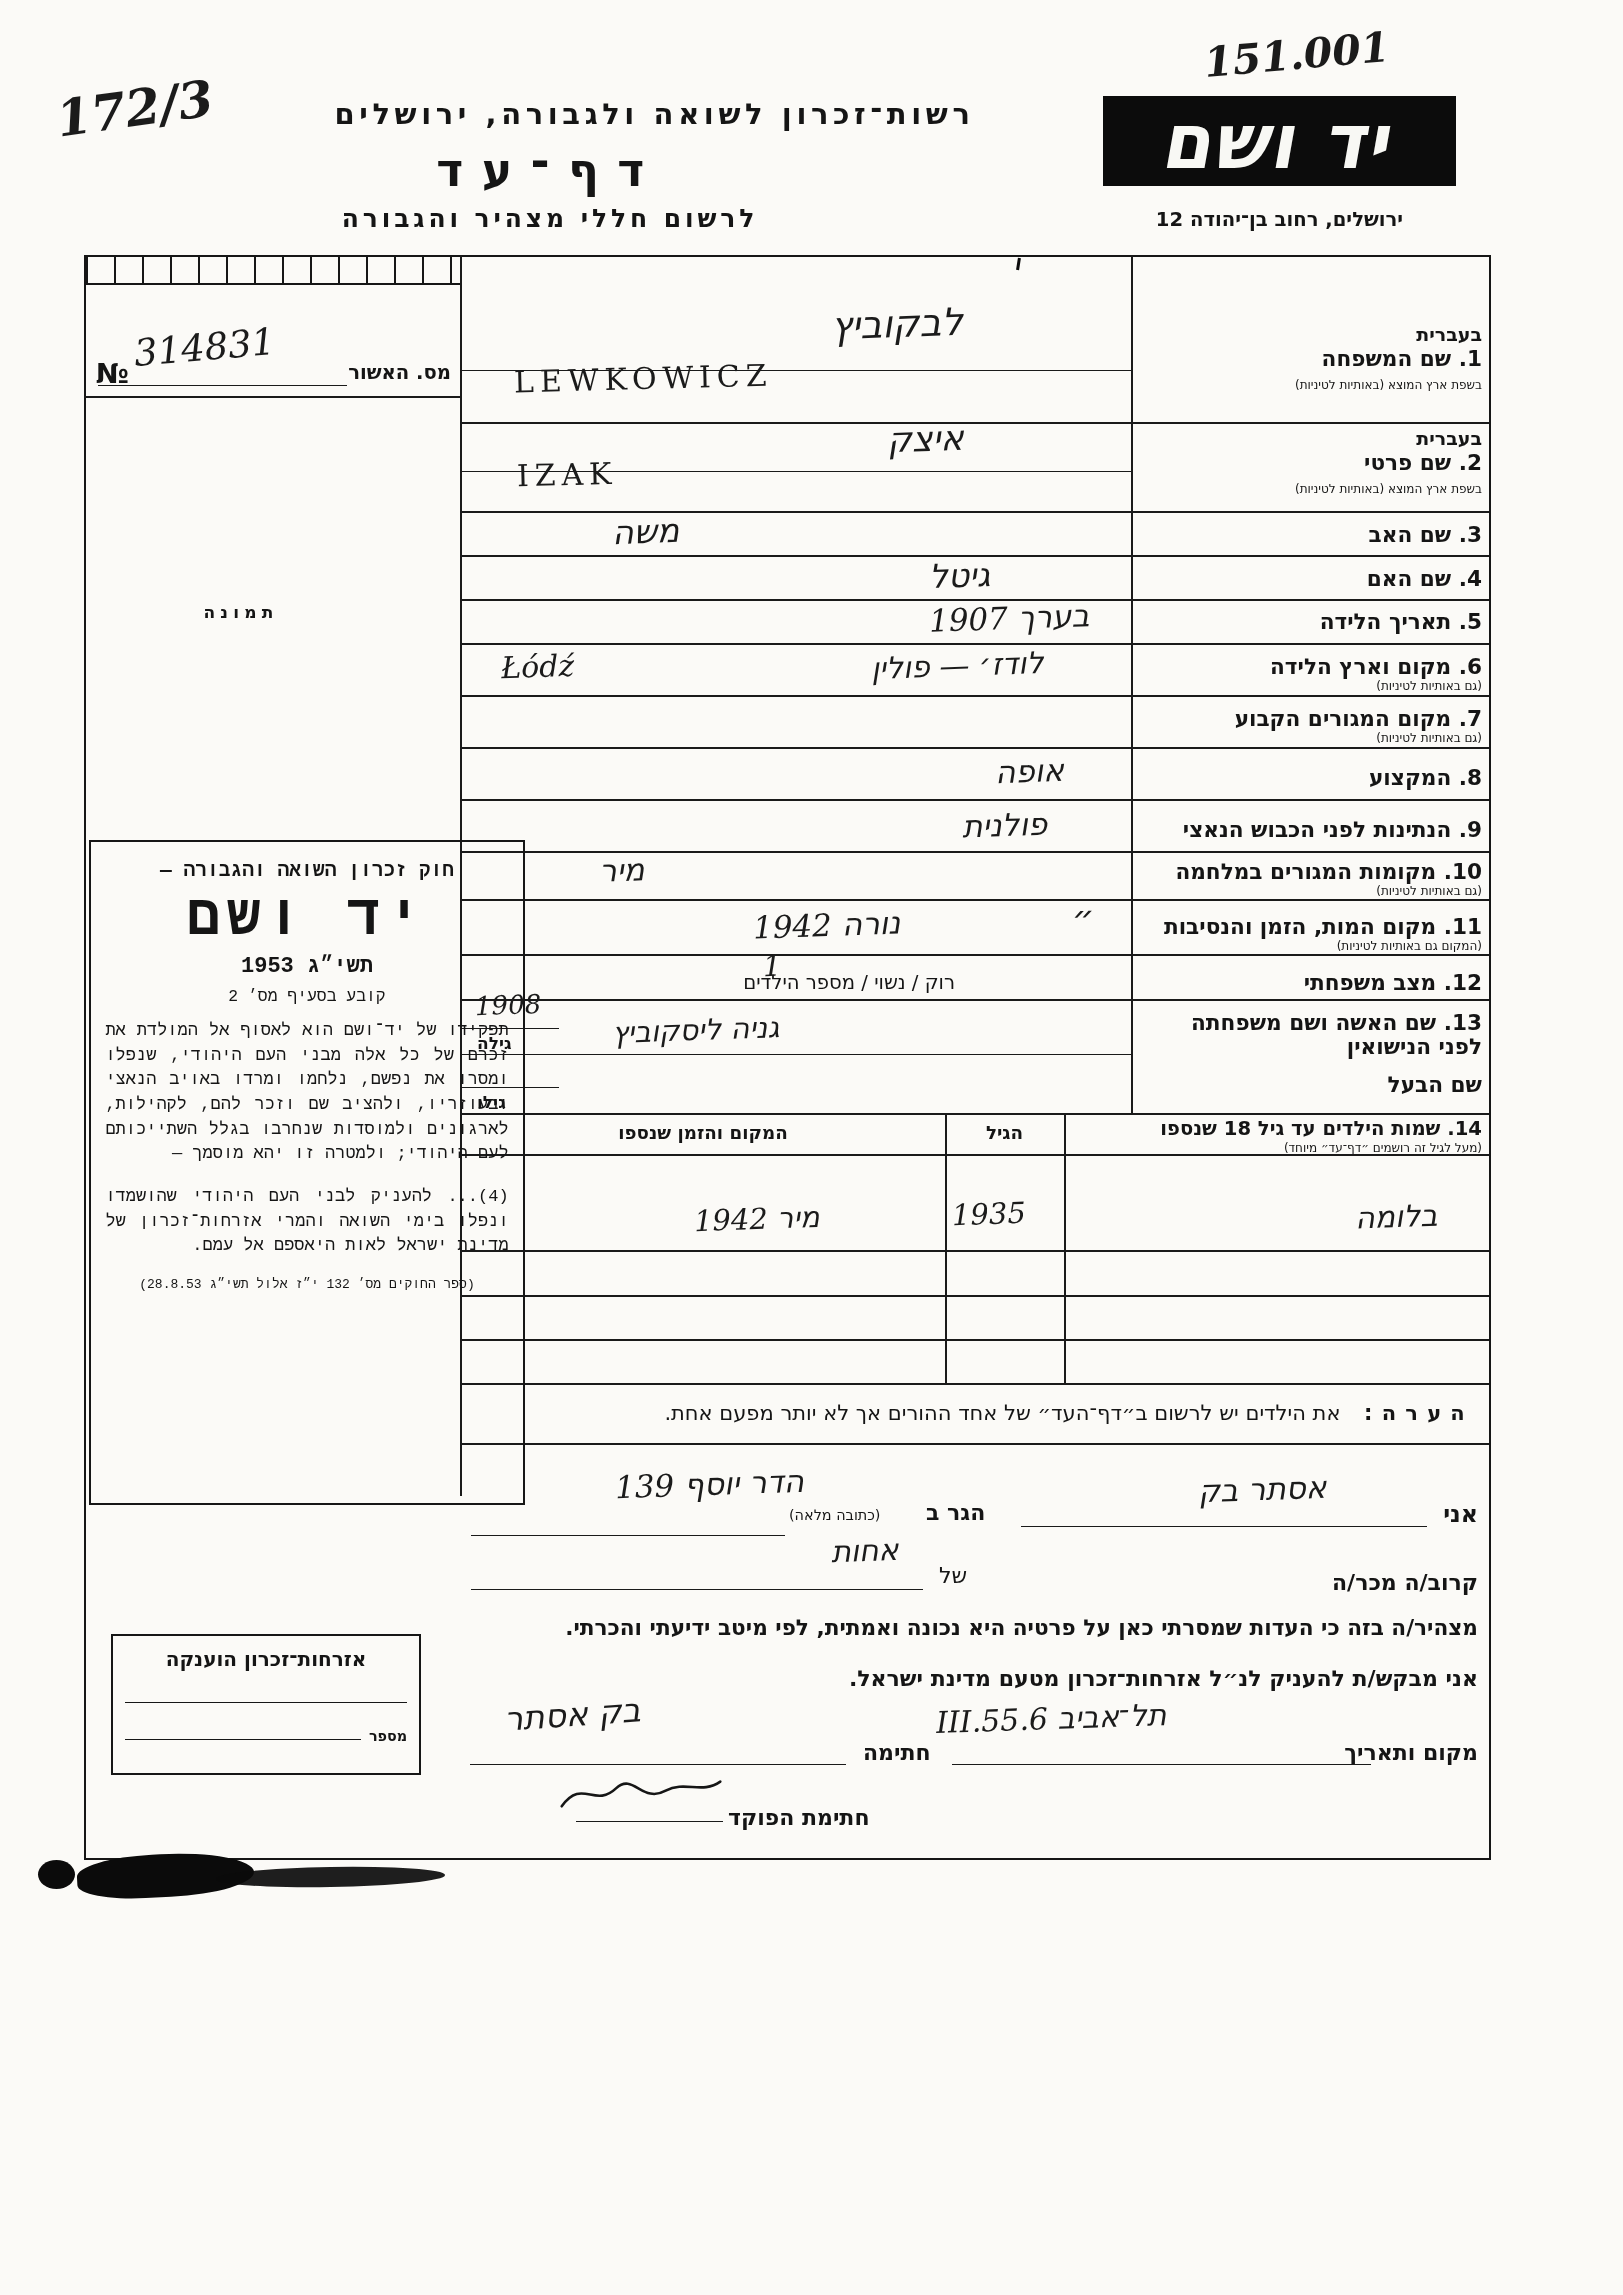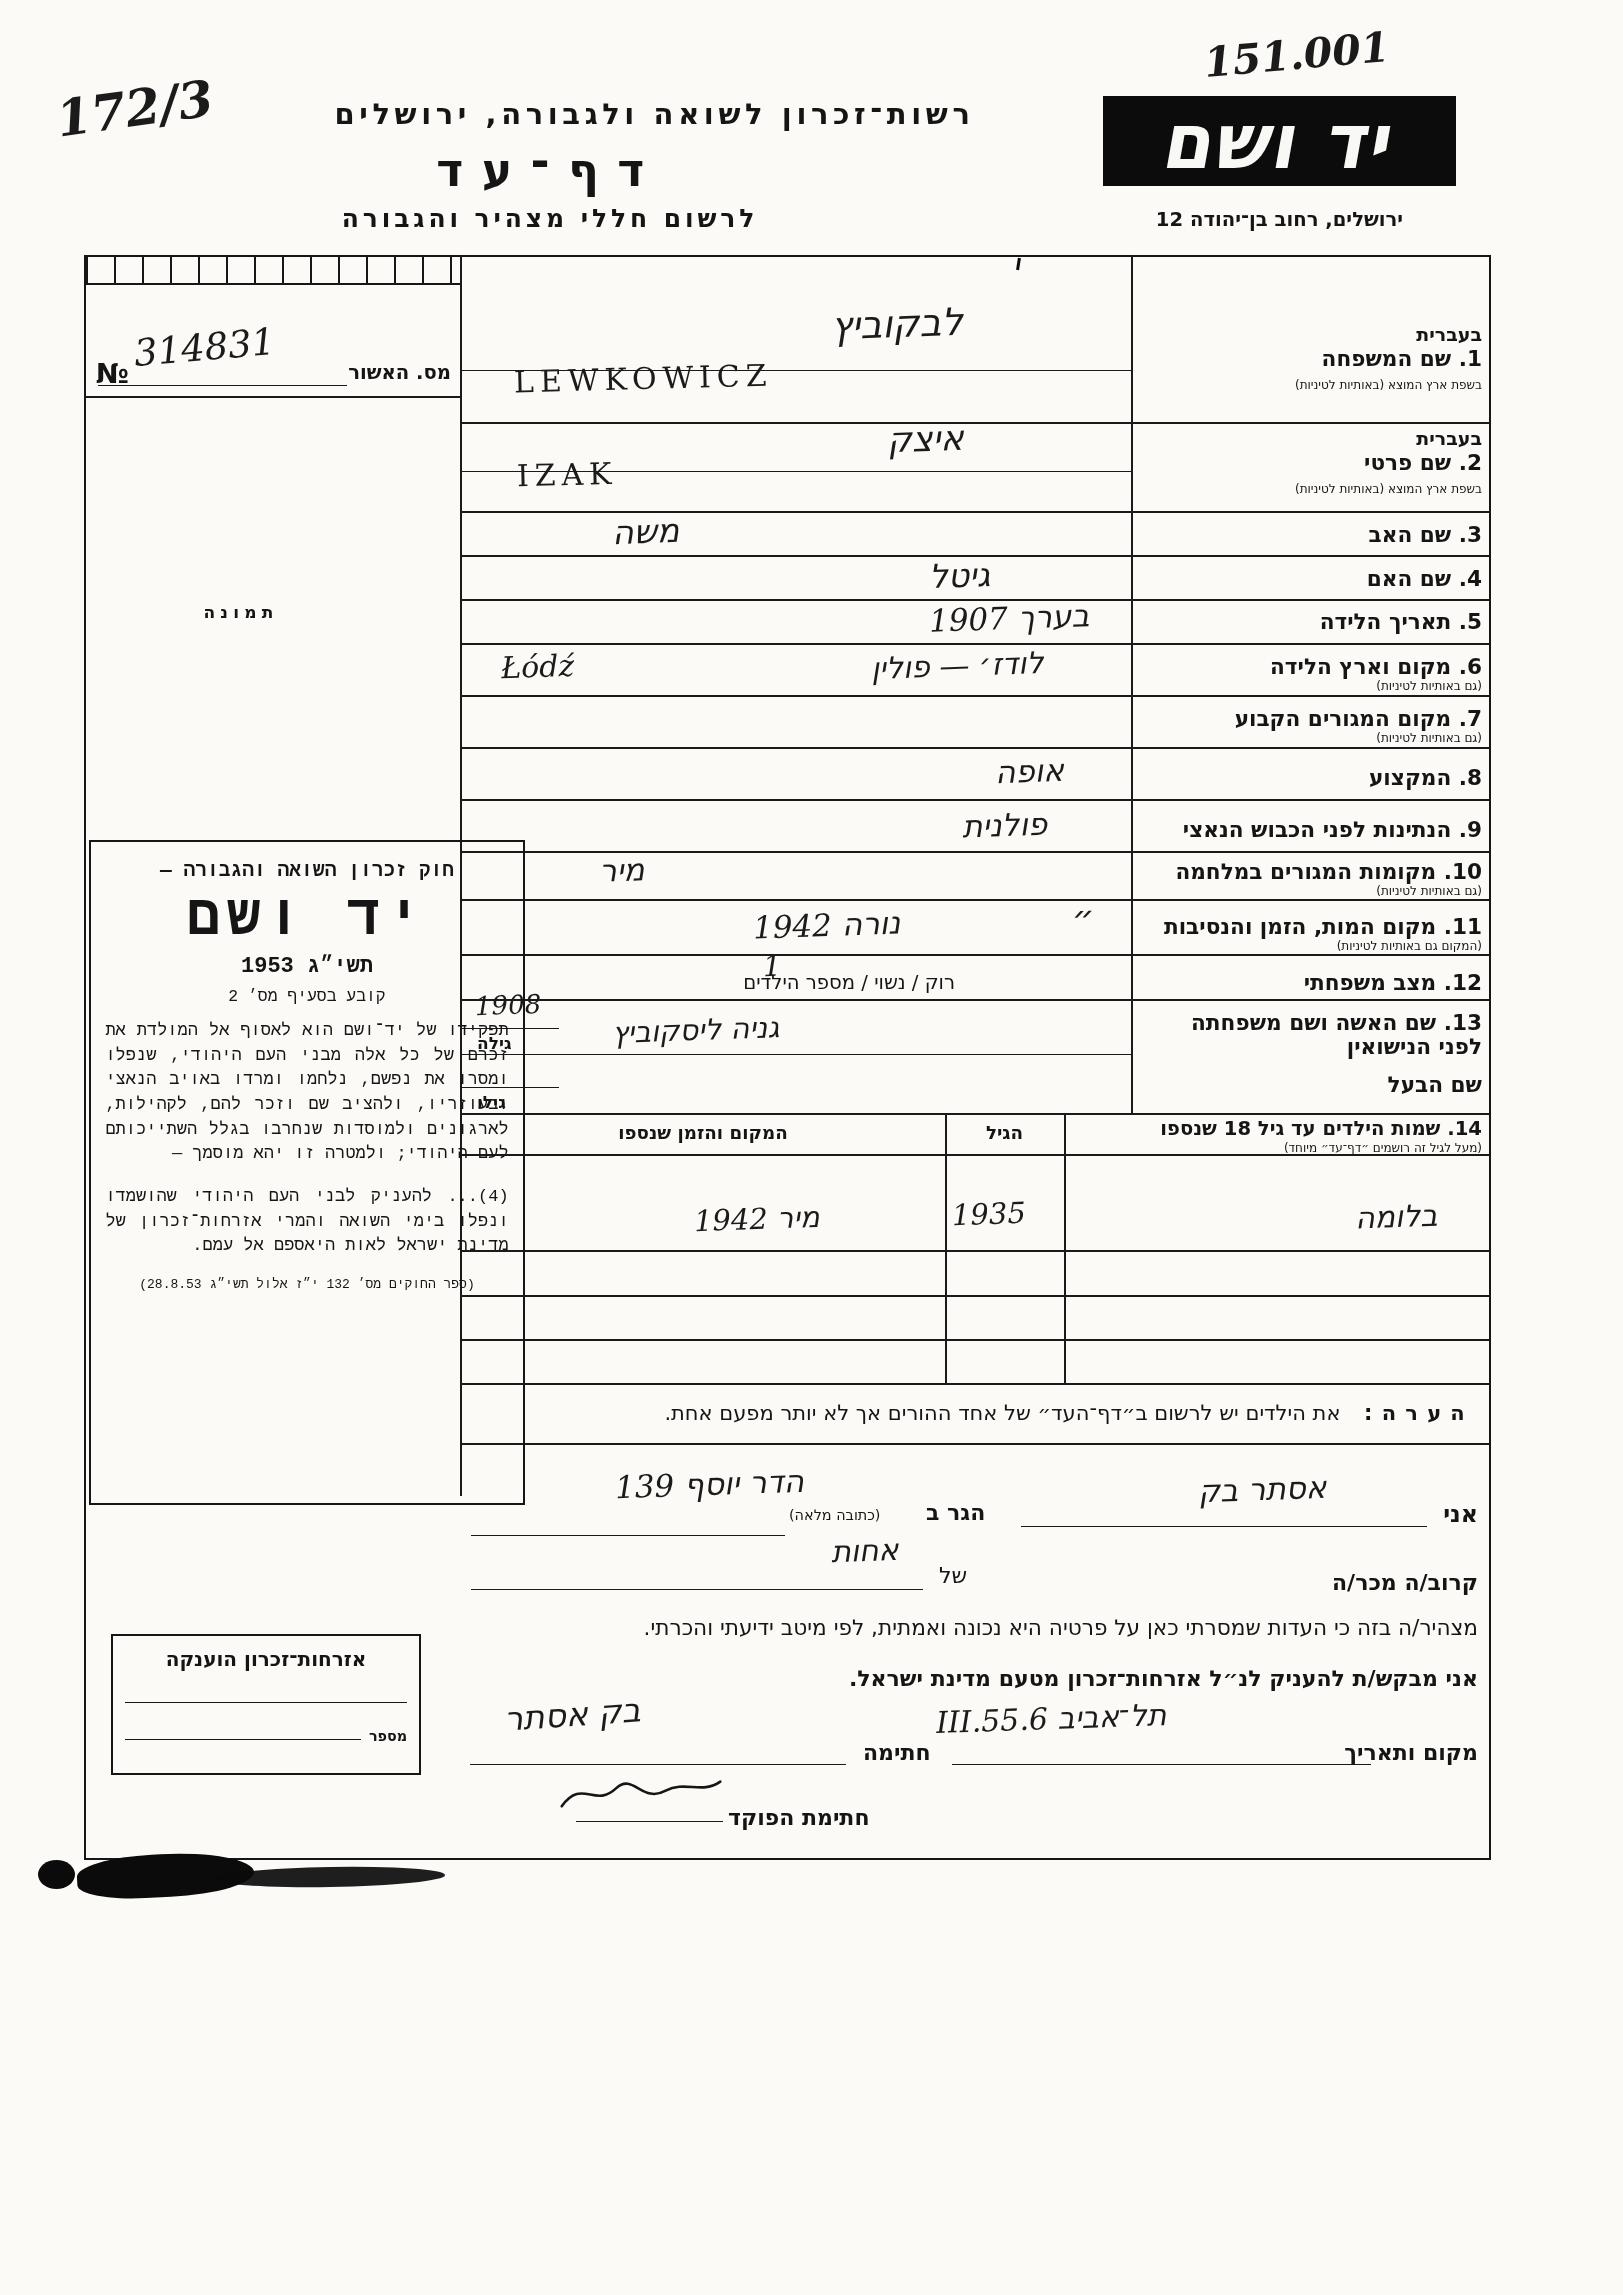--- a/index.html
+++ b/index.html
@@ -172,21 +172,21 @@
   <div class="abs rtl" style="left:926px; top:1500px; font-size:22px; font-weight:bold; white-space:nowrap;">הגר ב</div>
   <div class="abs rtl" style="left:789px; top:1507px; font-size:14.4px; white-space:nowrap;">(כתובה מלאה)</div>
   <div class="abs hw rtl" style="left:615px; top:1466px; font-size:31px;">הדר יוסף 139</div>
   <div class="abs line" style="left:471px; top:1535px; width:314px; height:1.3px;"></div>
 
   <div class="abs rtl" style="right:145px; top:1570px; font-size:22px; font-weight:bold; white-space:nowrap;">קרוב/ה מכר/ה</div>
   <div class="abs rtl" style="left:939px; top:1563px; font-size:22px; white-space:nowrap;">של</div>
   <div class="abs hw rtl" style="left:831px; top:1533px; font-size:30px;">אחות</div>
   <div class="abs line" style="left:471px; top:1589px; width:452px; height:1.3px;"></div>
 
-  <div class="abs rtl" style="right:145px; top:1615px; width:1309px; font-size:21.6px; font-weight:400; text-align:right;">מצהיר/ה בזה כי העדות שמסרתי כאן על פרטיה היא נכונה ואמתית, לפי מיטב ידיעתי והכרתי.</div>
+  <div class="abs rtl" style="right:145px; top:1615px; width:1309px; font-size:21.6px; font-weight:700; text-align:right;">מצהיר/ה בזה כי העדות שמסרתי כאן על פרטיה היא נכונה ואמתית, לפי מיטב ידיעתי והכרתי.</div>
   <div class="abs rtl" style="right:145px; top:1666px; width:1309px; font-size:22px; font-weight:bold; text-align:right;">אני מבקש/ת להעניק לנ״ל אזרחות־זכרון מטעם מדינת ישראל.</div>
 
   <div class="abs rtl" style="right:145px; top:1740px; font-size:22px; font-weight:bold; white-space:nowrap;">מקום ותאריך</div>
   <div class="abs hw rtl" style="left:936px; top:1701px; font-size:30px;">תל־אביב 6.III.55</div>
   <div class="abs line" style="left:952px; top:1764px; width:419px; height:1.3px;"></div>
 
   <div class="abs rtl" style="left:863px; top:1740px; font-size:22px; font-weight:bold; white-space:nowrap;">חתימה</div>
   <div class="abs hw rtl" style="left:504px; top:1695px; font-size:33px; transform:rotate(-4deg);">בק אסתר</div>
   <div class="abs line" style="left:470px; top:1764px; width:376px; height:1.3px;"></div>
 

